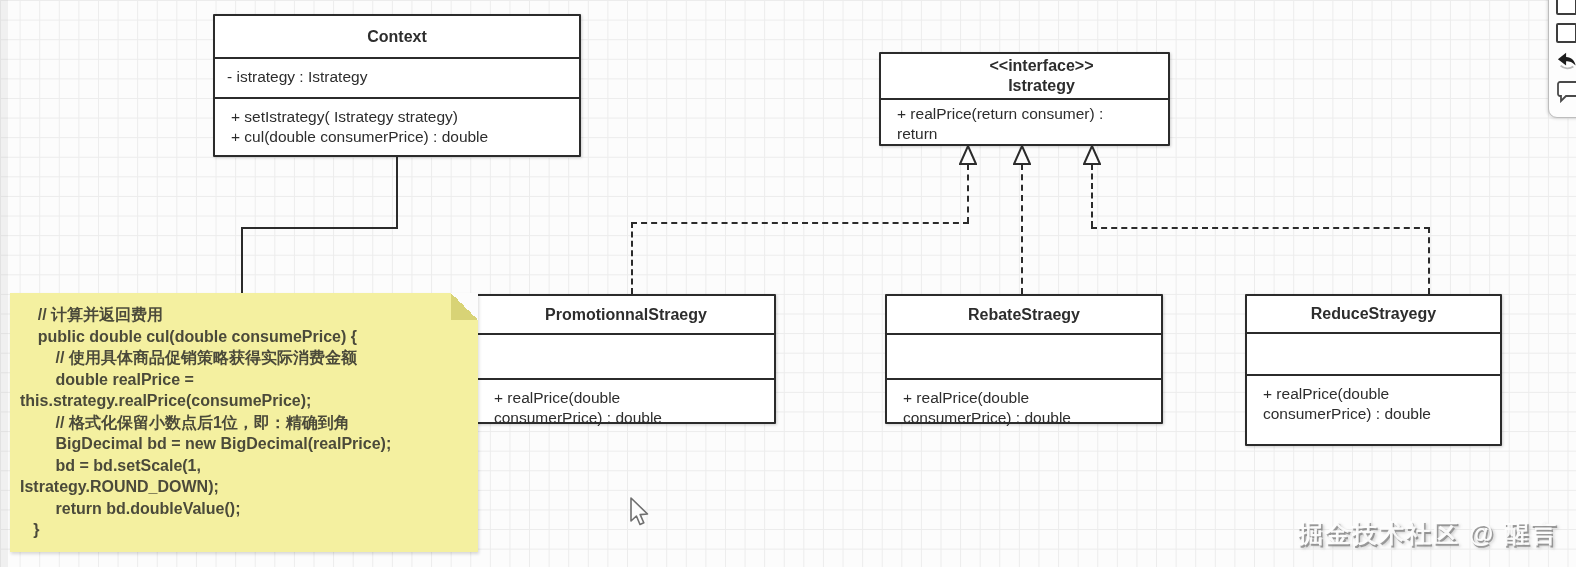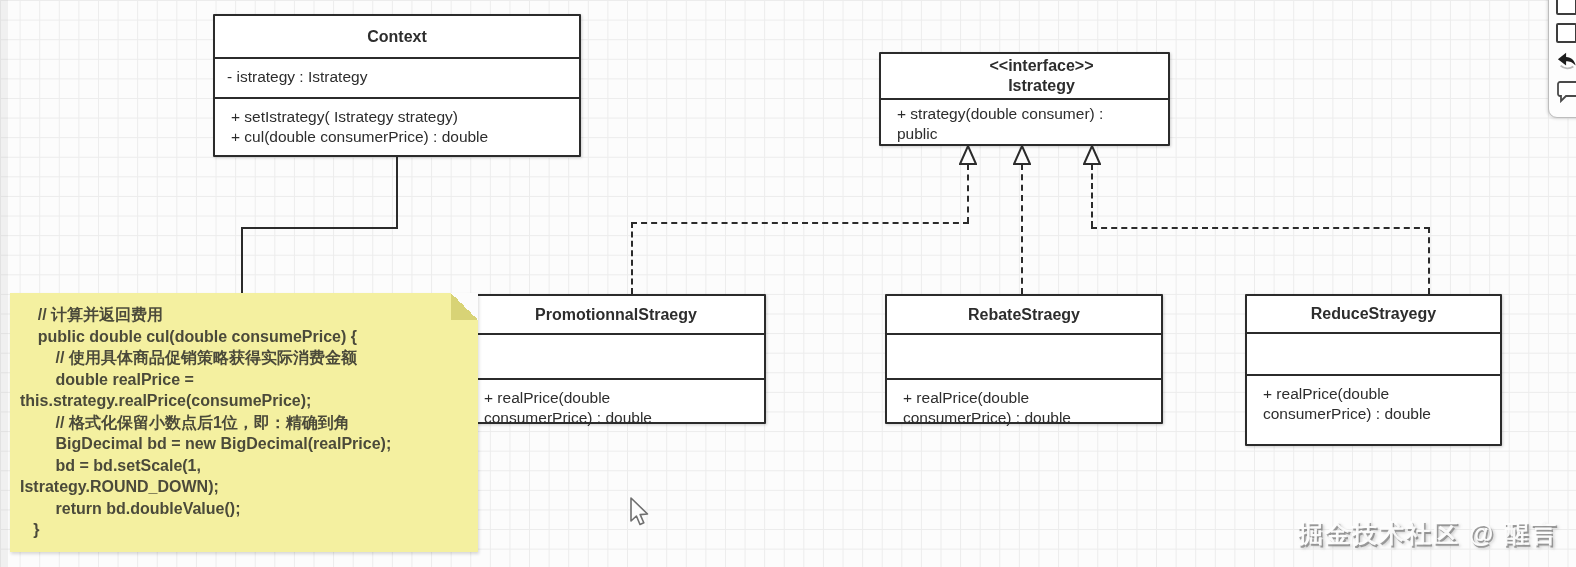--- a/index.html
+++ b/index.html
@@ -37,21 +37,21 @@
   #box-context .uml-title   { height:41px; }
   #box-context .uml-attrs   { height:40px; font-size:15.5px; padding:9px 12px; }
   #box-context .uml-methods { height:58px; }
 
   #box-istrategy { left:879px; top:52px; width:291px; height:94px; }
   #box-istrategy .uml-title { height:44px; line-height:20px;padding-left:34px; }
   #box-istrategy .uml-methods { height:46px; padding-top:4px; }
 
   .strategy .uml-title { height:37px; }
   .strategy .uml-empty { height:45px; }
-  #box-promotionnal { left:466px;  top:294px; width:300px; height:130px; }
+  #box-promotionnal { left:476px;  top:294px; width:300px; height:130px; }
   #box-rebate       { left:885px;  top:294px; width:278px; height:130px; }
   #box-reduce       { left:1245px; top:294px; width:257px; height:152px; }
   #box-reduce .uml-title { height:36px; }
   #box-reduce .uml-empty { height:42px; }
 
   
   .sline { position:absolute; background:#2b2b2b; }
   .dline-v { position:absolute; width:0; border-left:2px dashed #2b2b2b; }
   .dline-h { position:absolute; height:0; border-top:2px dashed #2b2b2b; }
   .arrowhead { position:absolute; width:18px; height:20px; }
@@ -109,22 +109,22 @@
       <div>+ cul(double consumerPrice) : double</div>
     </div>
   </div>
 
   <div class="uml" id="box-istrategy">
     <div class="uml-title">
       <span>&lt;&lt;interface&gt;&gt;</span>
       <span>Istrategy</span>
     </div>
     <div class="uml-sec uml-members uml-methods wrap">
-      <div>+ strategy(double consumer) :</div>
-      <div>public</div>
+      <div>+ realPrice(return consumer) :</div>
+      <div>return</div>
     </div>
   </div>
 
   <div class="uml strategy" id="box-promotionnal">
     <div class="uml-title">PromotionnalStraegy</div>
     <div class="uml-sec uml-empty"></div>
     <div class="uml-sec uml-members uml-methods wrap">
       <div>+ realPrice(double</div>
       <div>consumerPrice) : double</div>
     </div>

